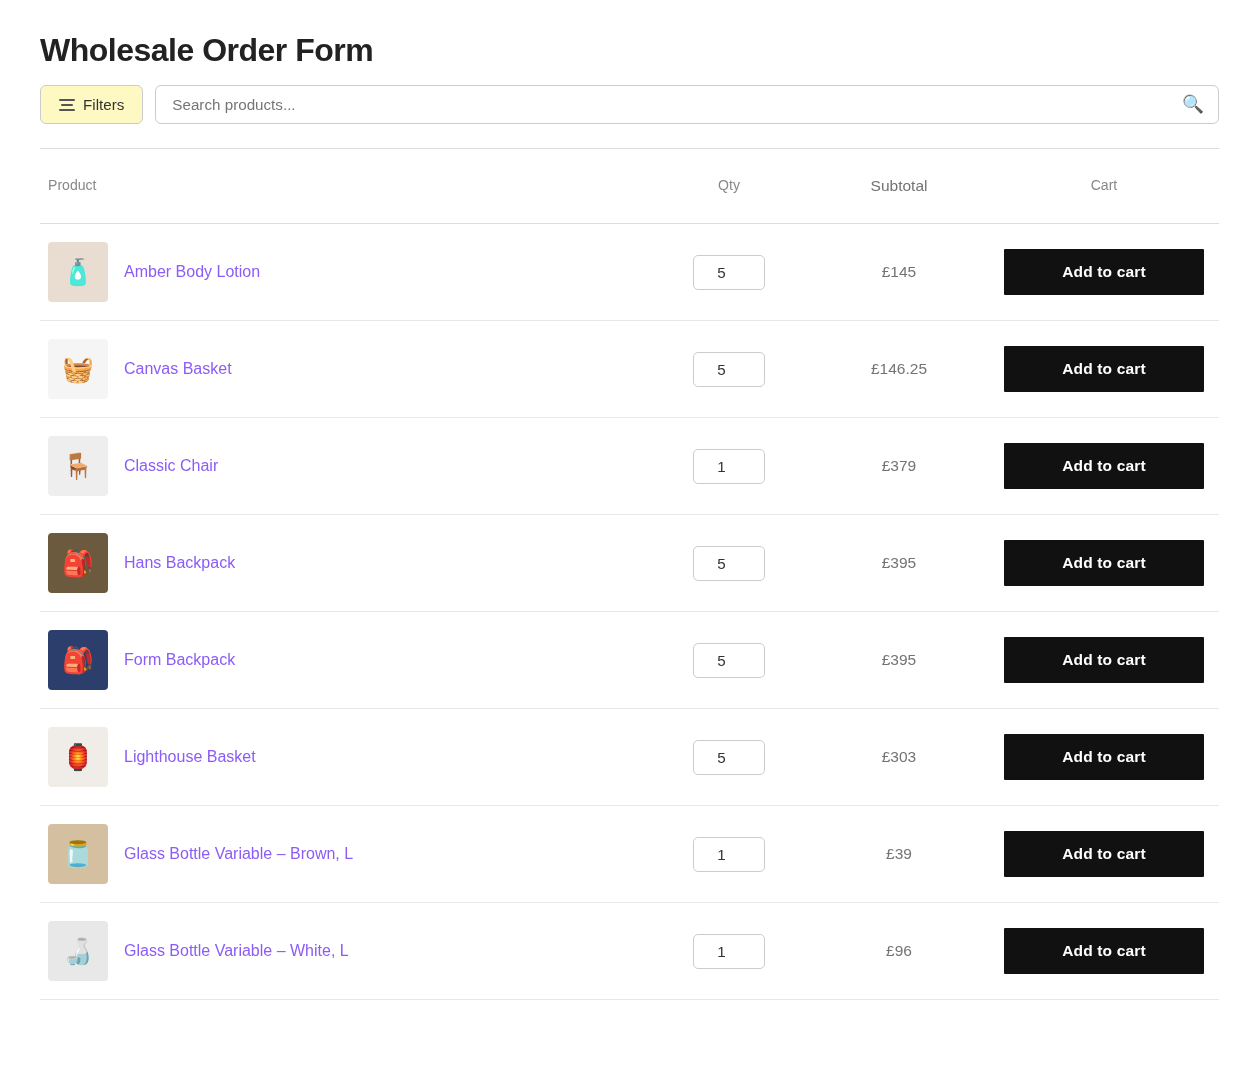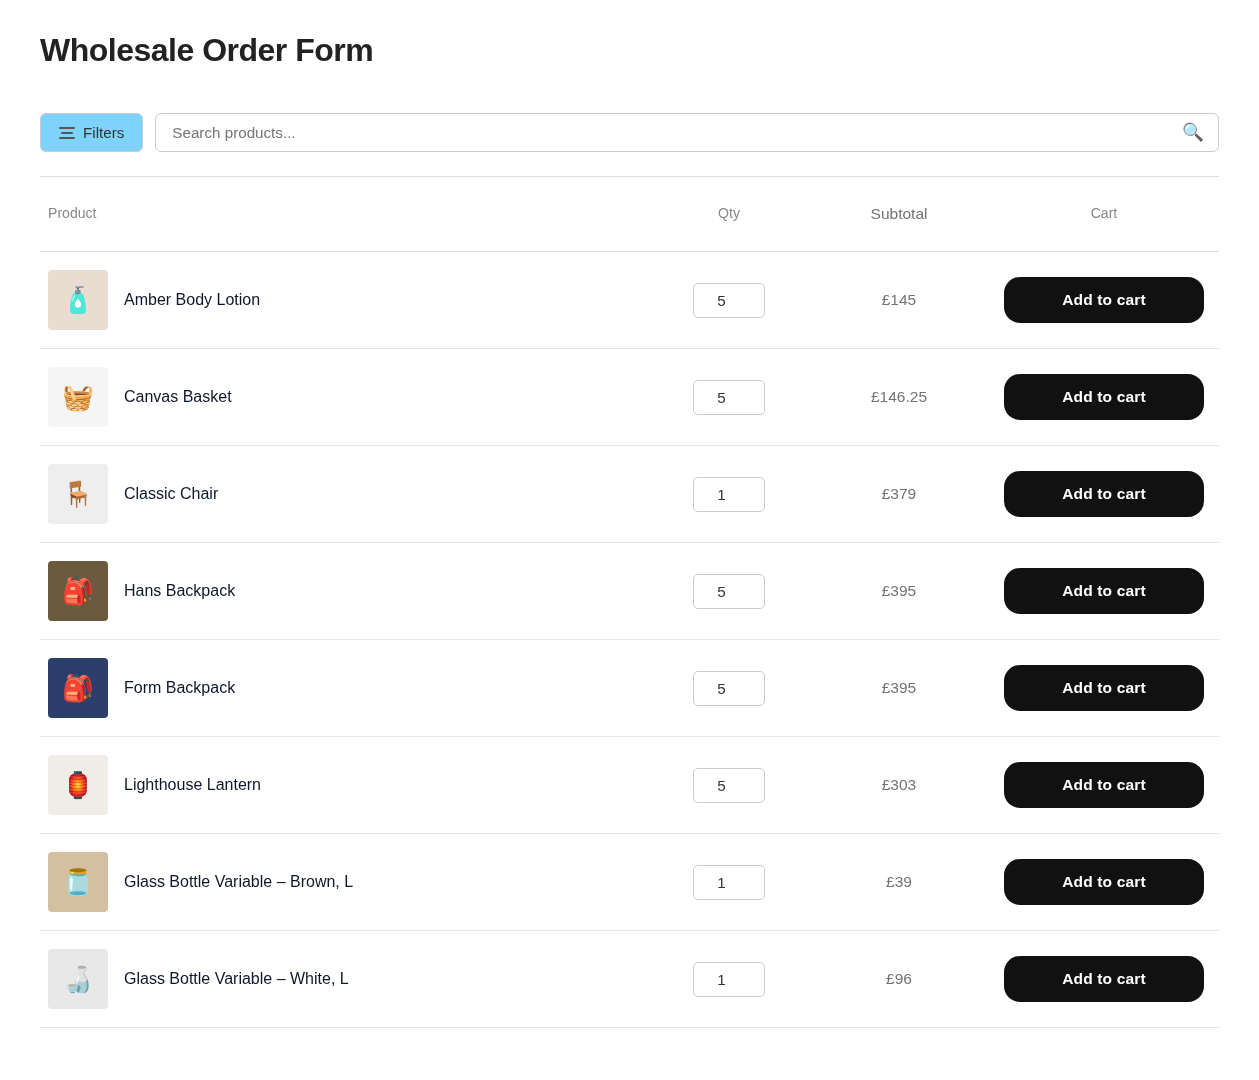--- a/index.html
+++ b/index.html
@@ -5,36 +5,36 @@
     * { box-sizing: border-box; margin: 0; padding: 0; }
     body {
       font-family: -apple-system, BlinkMacSystemFont, 'Segoe UI', Helvetica, Arial, sans-serif;
       background: #fff;
       color: #222;
       padding: 32px 40px;
     }
     h1 {
       font-size: 2rem;
       font-weight: 700;
-      margin-bottom: 44px;
+      margin-bottom: 16px;
       letter-spacing: -0.5px;
     }
     .toolbar {
       display: flex;
       gap: 12px;
       margin-bottom: 24px;
     }
     .filters-btn {
       display: flex;
       align-items: center;
       gap: 8px;
       border: 1px solid #ccc;
       border-radius: 6px;
       padding: 10px 18px;
-      background: #7dd3fc;
+      background: #fef9c3;
       cursor: pointer;
       font-size: 0.95rem;
       font-weight: 500;
       color: #333;
     }
     .filter-icon {
       display: inline-flex;
       flex-direction: column;
       gap: 3px;
     }
@@ -103,21 +103,21 @@
       border-radius: 4px;
       background: #f0f0f0;
       display: flex;
       align-items: center;
       justify-content: center;
       overflow: hidden;
       flex-shrink: 0;
     }
     .product-name {
       font-size: 1rem;
-      color: #0f172a;
+      color: #8b5cf6;
     }
     .col-qty {
       display: flex;
       justify-content: center;
     }
     .qty-input {
       width: 72px;
       border: 1px solid #ccc;
       border-radius: 5px;
       padding: 8px 10px;
@@ -132,21 +132,21 @@
       color: #737373;
     }
     .col-cart {
       display: flex;
       justify-content: center;
     }
     .add-to-cart-btn {
       background: #111;
       color: #fff;
       border: none;
-      border-radius: 16px;
+      border-radius: 1px;
       padding: 14px 28px;
       font-size: 0.97rem;
       font-weight: 600;
       cursor: pointer;
       width: 200px;
       letter-spacing: 0.01em;
     }
 
     
     .thumb-amber { background: #e8ddd0; }
@@ -263,21 +263,21 @@
       <div class="col-subtotal">£395</div>
       <div class="col-cart">
         <button class="add-to-cart-btn">Add to cart</button>
       </div>
     </div>
     <div class="product-row">
       <div class="product-cell">
         <div class="product-thumb thumb-lantern">
           <span class="thumb-icon">🏮</span>
         </div>
-        <span class="product-name">Lighthouse Lantern</span>
+        <span class="product-name">Lighthouse Basket</span>
       </div>
       <div class="col-qty">
         <input class="qty-input" type="number" value="5" style="">
       </div>
       <div class="col-subtotal">£303</div>
       <div class="col-cart">
         <button class="add-to-cart-btn">Add to cart</button>
       </div>
     </div>
     <div class="product-row">

